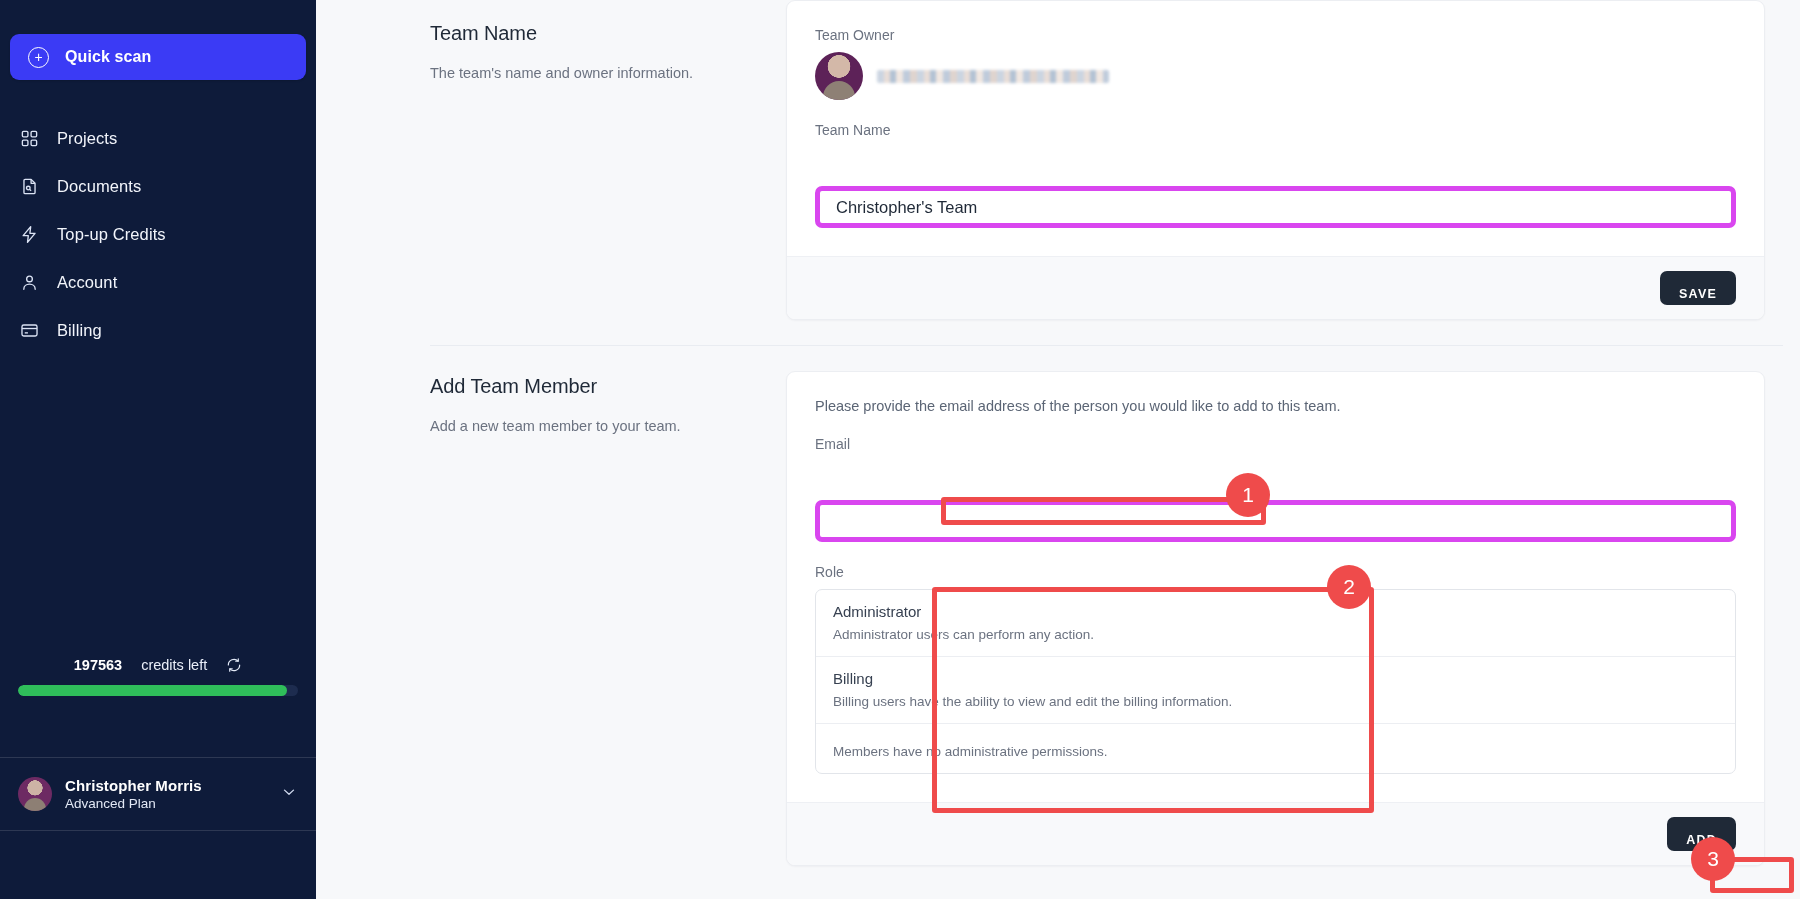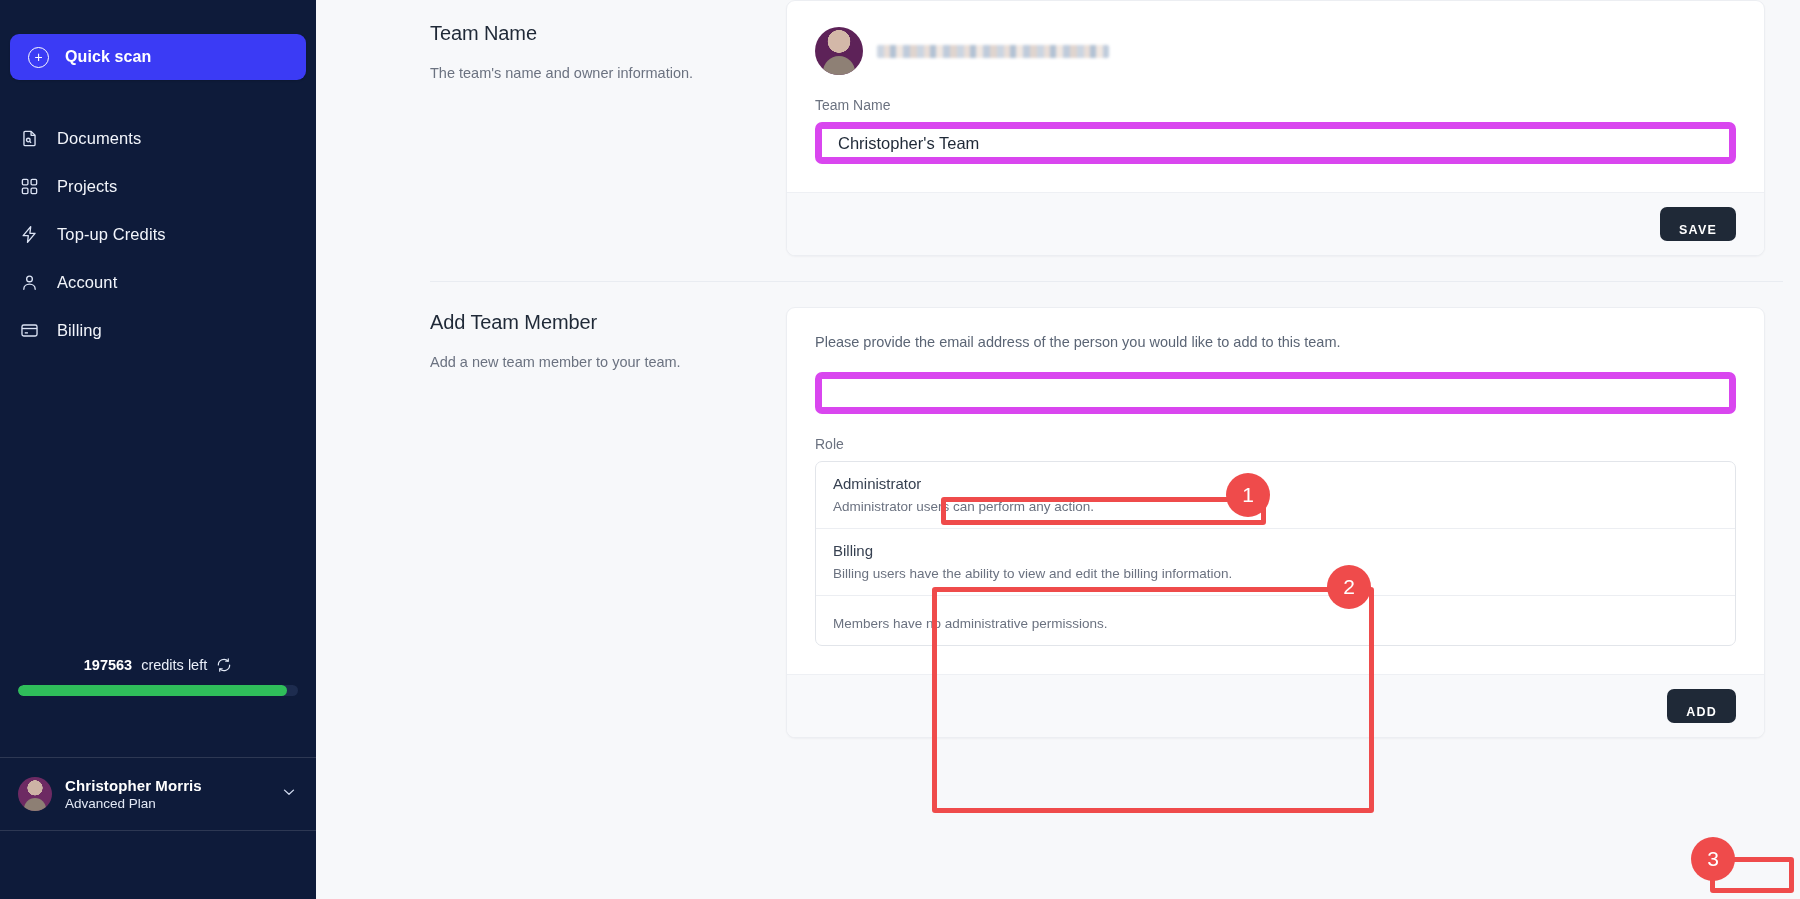--- a/index.html
+++ b/index.html
@@ -63,21 +63,21 @@
   .nav-item .txt {
     margin-left: 17px; font-size: 16.5px; font-weight: 400; color: #f2f5fb;
     letter-spacing: .1px;
   }
 
   .credits {
     position: absolute; left: 0; right: 0; bottom: 203px;
     padding: 0 18px;
     text-align: center;
   }
-  .credits-line { font-size: 14.5px; color: #eaeff9; display: flex; align-items: center; justify-content: center; gap: 9px; }
+  .credits-line { font-size: 14.5px; color: #eaeff9; display: flex; align-items: center; justify-content: center; gap: 19px; }
   .credits-line b { font-weight: 700; color: #ffffff; }
   .credits-line .reload { color: #e3eaf7; display: flex; }
   .credits-bar {
     margin-top: 12px; height: 11px; border-radius: 6px;
     background: #1d2c4f; overflow: hidden;
   }
   .credits-fill { height: 100%; background: #2fbe5a; border-radius: 6px; }
 
   .userbox {
     position: absolute; left: 0; right: 0; bottom: 68px;
@@ -145,25 +145,26 @@
   .redacted {
     height: 13px; width: 232px; border-radius: 2px;
     background:
       repeating-linear-gradient(90deg,
         #c9d3e0 0 7px, #e8dcd6 7px 13px, #aebfd2 13px 19px,
         #f0e6e0 19px 26px, #bcc9da 26px 33px, #ded2cc 33px 40px);
     filter: blur(1.6px); opacity: .95;
   }
   .text-input {
     width: 100%; height: 42px;
-    border: 7px solid #d946ef; border-radius: 7px;
+    border: 5px solid #d946ef; border-radius: 7px;
     background: #fff; padding: 0 16px;
     font-size: 16.5px; color: #1f2937;
     font-family: "Liberation Sans", sans-serif;
     outline: none;
+    margin-top: 39px;
   }
   .text-input::placeholder { color: #9aa3b2; }
 
   .btn-dark {
     background: #1f2937; color: #fff;
     border: none; border-radius: 7px;
     height: 34px; padding: 16px 19px;
     font-size: 12.5px; font-weight: 700; letter-spacing: 1.2px;
     cursor: pointer; font-family: "Liberation Sans", sans-serif;
   }
@@ -206,39 +207,39 @@
 
 
     <div class="quickscan">
       <span class="plus">+</span>
       <span class="lbl">Quick scan</span>
     </div>
 
     <nav class="nav">
       <div class="nav-item">
         <span class="ico">
+          <svg width="19" height="19" viewBox="0 0 24 24" fill="none" stroke="currentColor" stroke-width="1.7">
+              <rect x="3" y="3" width="7" height="7" rx="1.4"></rect>
+              <rect x="14" y="3" width="7" height="7" rx="1.4"></rect>
+              <rect x="3" y="14" width="7" height="7" rx="1.4"></rect>
+              <rect x="14" y="14" width="7" height="7" rx="1.4"></rect>
+            </svg>
+        </span>
+        <span class="txt">Projects</span>
+      </div>
+      <div class="nav-item">
+        <span class="ico">
           <svg width="19" height="19" viewBox="0 0 24 24" fill="none" stroke="currentColor" stroke-width="1.7" stroke-linejoin="round">
               <path d="M14 3H6.5A1.5 1.5 0 0 0 5 4.5v15A1.5 1.5 0 0 0 6.5 21h11a1.5 1.5 0 0 0 1.5-1.5V8z"></path>
               <path d="M14 3v5h5"></path>
               <circle cx="10.5" cy="14" r="2.3"></circle>
               <path d="M12.3 15.8 14 17.4"></path>
             </svg>
         </span>
         <span class="txt">Documents</span>
-      </div>
-      <div class="nav-item">
-        <span class="ico">
-          <svg width="19" height="19" viewBox="0 0 24 24" fill="none" stroke="currentColor" stroke-width="1.7">
-              <rect x="3" y="3" width="7" height="7" rx="1.4"></rect>
-              <rect x="14" y="3" width="7" height="7" rx="1.4"></rect>
-              <rect x="3" y="14" width="7" height="7" rx="1.4"></rect>
-              <rect x="14" y="14" width="7" height="7" rx="1.4"></rect>
-            </svg>
-        </span>
-        <span class="txt">Projects</span>
       </div>
       <div class="nav-item">
         <span class="ico">
           <svg width="19" height="19" viewBox="0 0 24 24" fill="none" stroke="currentColor" stroke-width="1.7" stroke-linejoin="round">
               <path d="M13.5 2 4 13.5h6.5L9.5 22 19 10.5h-6.5z"></path>
             </svg>
         </span>
         <span class="txt">Top-up Credits</span>
       </div>
       <div class="nav-item">
@@ -298,20 +299,21 @@
   <main class="main">
 
     <section class="section">
       <div class="sec-left">
         <h2 class="sec-title">Team Name</h2>
         <p class="sec-sub">The team's name and owner information.</p>
       </div>
       <div class="card">
         <div class="card-body">
           <div class="field-block">
+            <div class="fld-label">Team Owner</div>
             <div class="owner-row">
               <div class="avatar-lg"></div>
               <div class="redacted"></div>
             </div>
           </div>
           <div>
             <div class="fld-label">Team Name</div>
             <input class="text-input" type="text" value="Christopher's Team" style="">
           </div>
         </div>
@@ -326,20 +328,21 @@
     <section class="section" style="margin-top:25px">
       <div class="sec-left" style="padding-top:4px">
         <h2 class="sec-title">Add Team Member</h2>
         <p class="sec-sub">Add a new team member to your team.</p>
       </div>
       <div class="card">
         <div class="card-body">
           <p class="card-intro">Please provide the email address of the person you would like to add to this team.</p>
 
           <div class="field-block">
+            <div class="fld-label">Email</div>
             <input class="text-input" type="text" id="email-input" placeholder="" style="">
           </div>
 
           <div>
             <div class="fld-label">Role</div>
             <div class="role-list" id="role-list">
               <div class="role-opt">
                 <div class="r-name">Administrator</div>
                 <div class="r-desc">Administrator users can perform any action.</div>
               </div>

